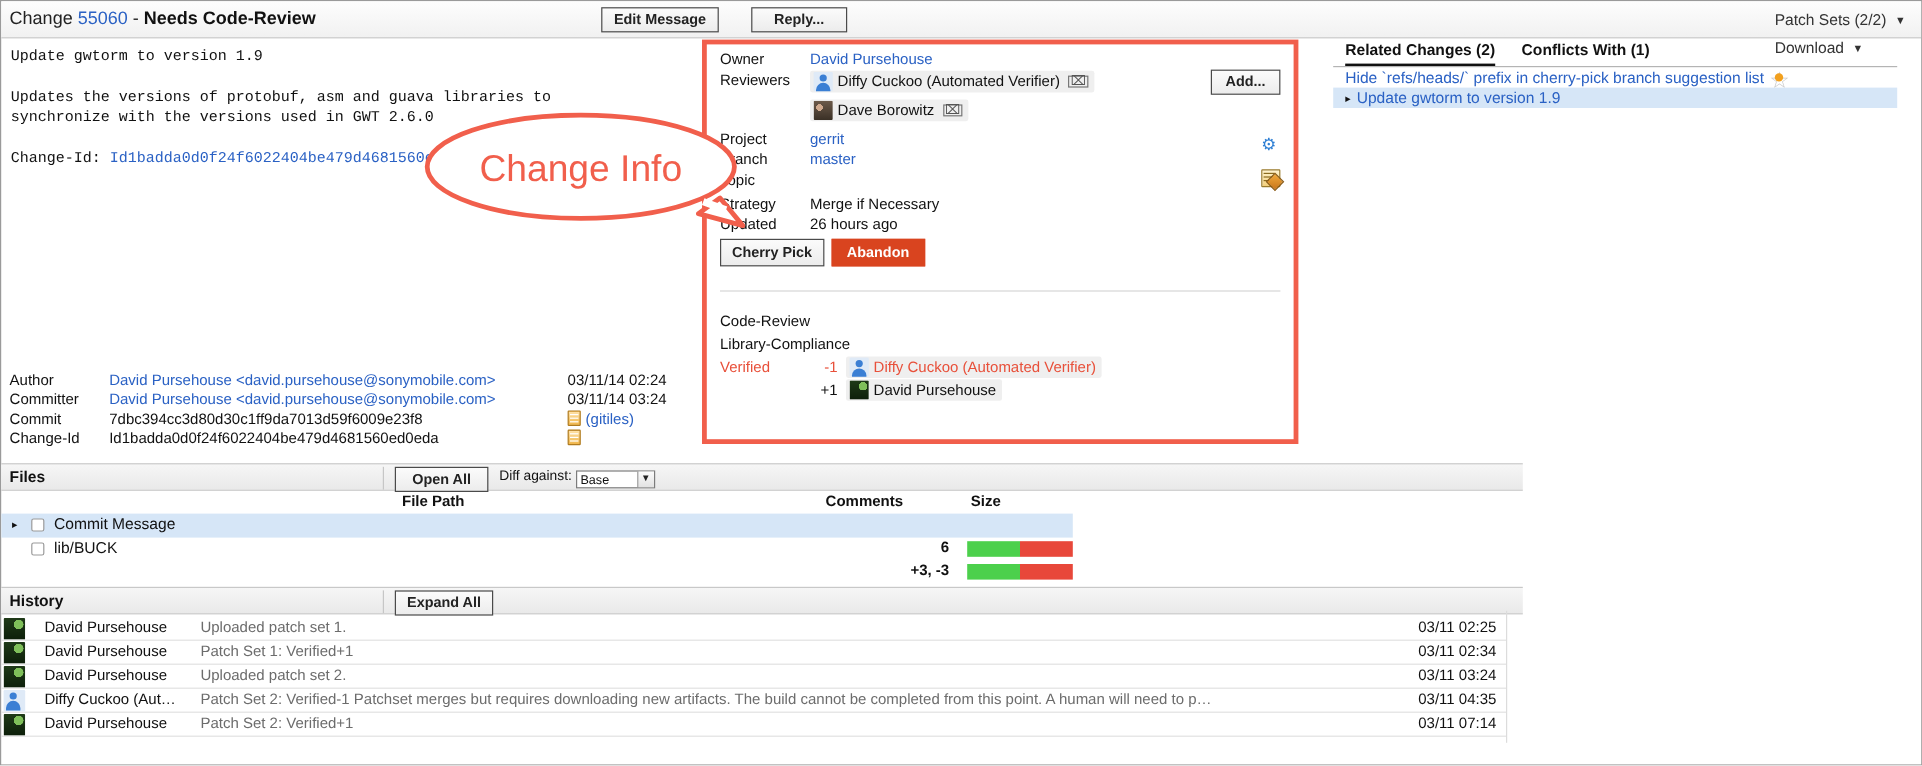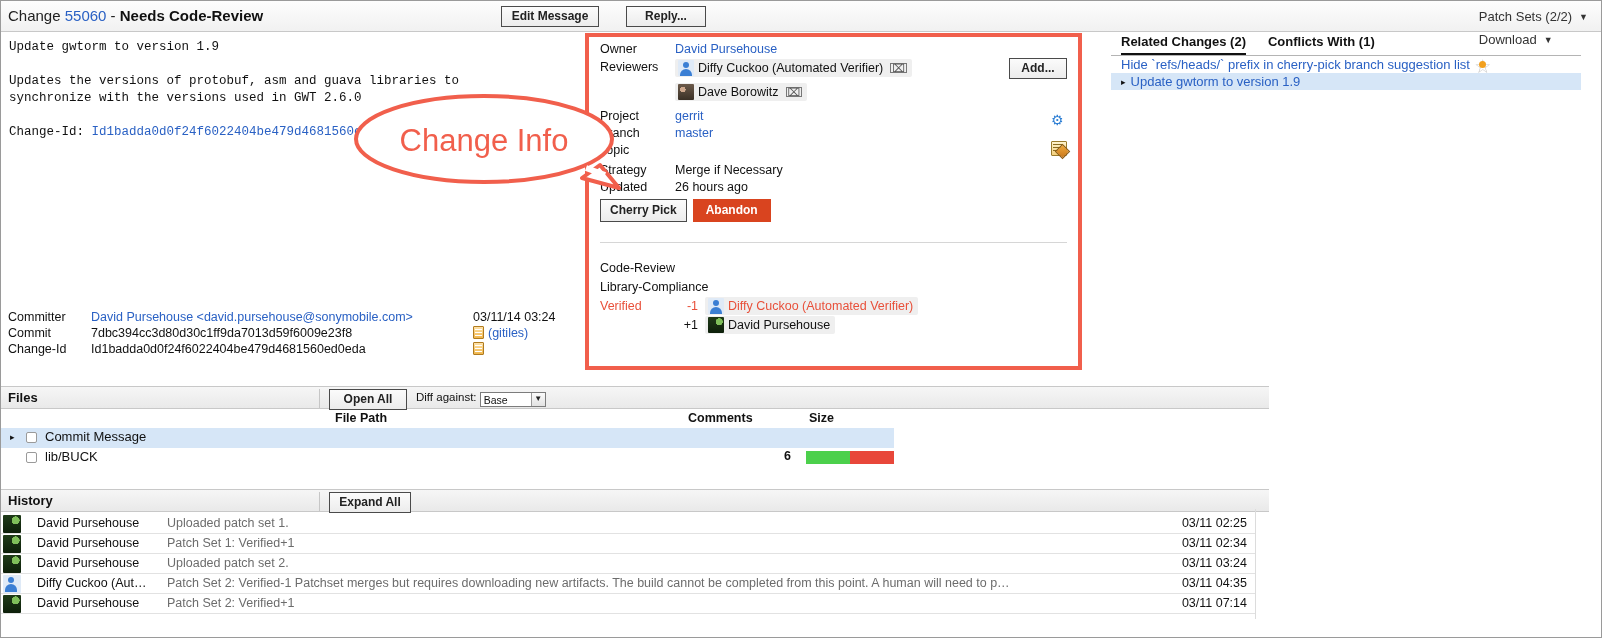--- a/index.html
+++ b/index.html
@@ -287,20 +287,25 @@
   <div class="commitmsg"><span>Update gwtorm to version 1.9
 
 Updates the versions of protobuf, asm and guava libraries to
 synchronize with the versions used in GWT 2.6.0
 
 Change-Id: </span><span class="cid">Id1badda0d0f24f6022404be479d4681560ed0eda</span></div>
 
   <div class="meta">
     <table>
       <tbody>
+          <tr>
+        <td class="k">Author</td>
+        <td class="v">David Pursehouse &lt;david.pursehouse@sonymobile.com&gt;</td>
+        <td class="d">03/11/14 02:24</td>
+      </tr>
       <tr>
         <td class="k">Committer</td>
         <td class="v">David Pursehouse &lt;david.pursehouse@sonymobile.com&gt;</td>
         <td class="d">03/11/14 03:24</td>
       </tr>
       <tr>
         <td class="k">Commit</td>
         <td class="v plain">7dbc394cc3d80d30c1ff9da7013d59f6009e23f8</td>
         <td class="d">
           <span class="icon-doc"></span><span class="gitiles">(gitiles)</span>
@@ -448,20 +453,27 @@
   <div class="file-row" style="top:447px">
     <span class="cb"></span>
     <span class="name">lib/BUCK</span>
     <span class="comments">6</span>
     <span class="bar">
       <span class="g" style="width:50%"></span>
       <span class="r" style="width:50%"></span>
     </span>
   </div>
 
+  <div class="file-row" style="top:466px">
+    <span class="comments">+3, -3</span>
+    <span class="bar">
+      <span class="g" style="width:50%"></span>
+      <span class="r" style="width:50%"></span>
+    </span>
+  </div>
 
   <div class="sec-header history-header">
     <div class="sec-title">History</div>
     <div class="sec-divider"></div>
     <button class="btn btn-expandall">Expand All</button>
   </div>
 
   <div class="hist-vline"></div>
 
   <div class="hist-row" style="top:513px">

